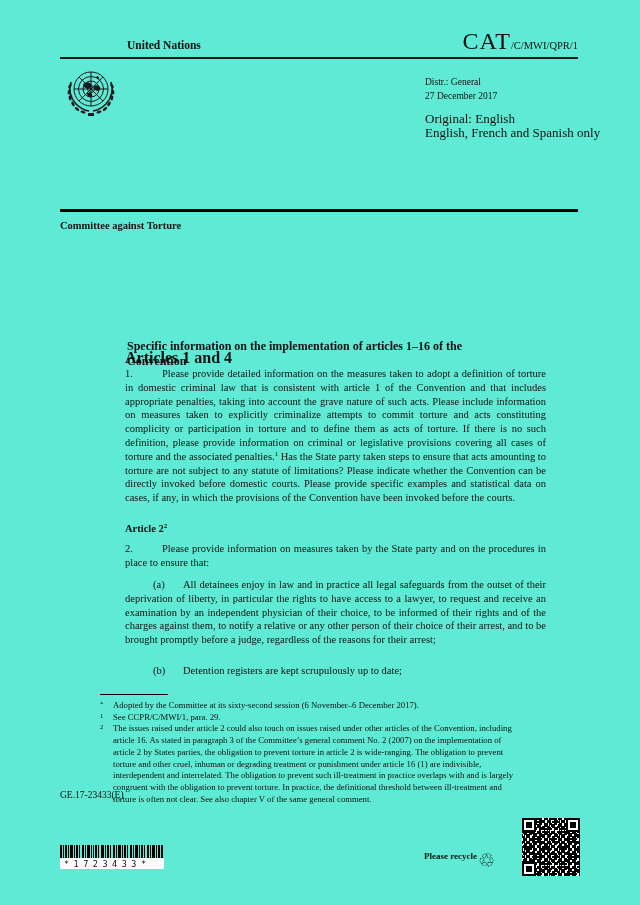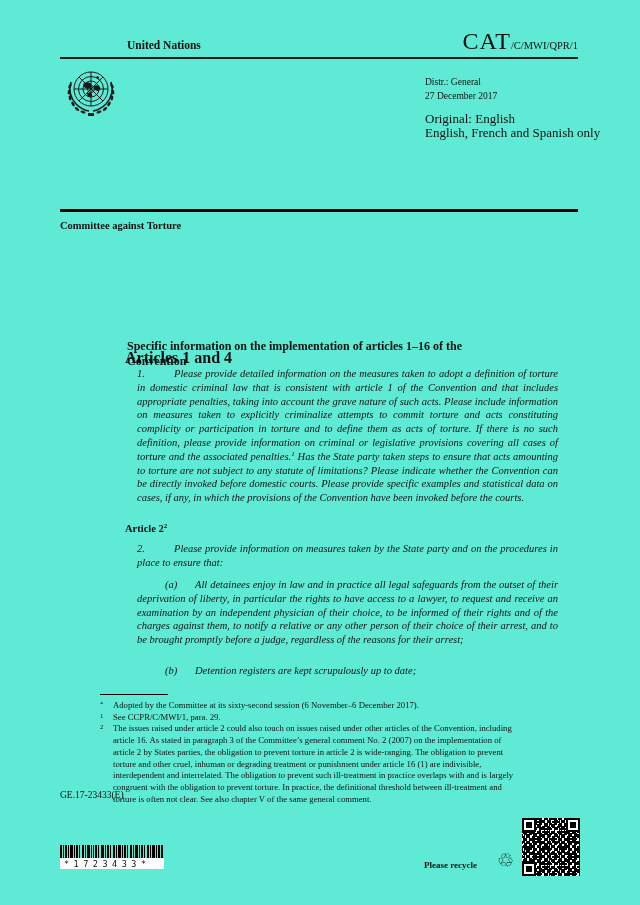--- a/index.html
+++ b/index.html
@@ -17,40 +17,40 @@
   .emblem{left:61px;top:62px;width:60px;height:60px;}
   .treaty{left:127px;top:64px;font-size:17px;font-weight:bold;line-height:21px;white-space:pre-line;}
   .distr{left:425px;top:76px;font-size:9.5px;line-height:13.5px;white-space:pre-line;}
   .orig{left:425px;top:112px;font-size:13px;line-height:13.5px;white-space:pre-line;}
   .rule-thick{left:60px;top:209px;width:518px;height:3px;background:#000;}
   .committee{left:60px;top:220px;font-size:10.5px;font-weight:bold;}
   .main-title{left:127px;top:248px;width:414px;font-size:15px;font-weight:bold;line-height:17.5px;}
   .main-title sup{font-size:9px;}
   .subtitle{left:127px;top:302px;width:368px;font-size:12px;font-weight:bold;line-height:14.5px;margin-top:37px;}
   .h-articles{left:125px;top:349px;font-size:16px;font-weight:bold;}
-  .body-par{left:137px;top:0;width:421px;font-size:10.5px;line-height:13.8px;text-align:justify;font-style:italic;}
+  .body-par{left:125px;top:0;width:421px;font-size:10.5px;line-height:13.8px;text-align:justify;}
   .p1{top:367px;}
   .h-art2{left:125px;top:523px;font-size:10.5px;font-weight:bold;}
   .p2{top:542px;}
   .ia{top:578px;text-indent:28px;}
   .ib{top:664px;text-indent:28px;}
   .pnum{display:inline-block;width:37px;text-indent:0;}
   .ilabel{display:inline-block;width:30px;text-indent:0;}
   sup{font-size:7px;line-height:0;}
   
   .fn-rule{left:100px;top:694px;width:68px;height:1px;background:#000;}
   .fnblock{left:100px;top:700px;width:416px;font-size:8.7px;line-height:11.7px;}
   .footnote{padding-left:13px;}
   .fn-marker{display:inline-block;width:13px;margin-left:-13px;font-size:6.8px;position:relative;top:-2px;}
   
   .ge{left:60px;top:790px;font-size:9.5px;}
   .barcode{left:60px;top:845px;width:106px;height:28px;}
   .barcode svg{display:block;}
   .bardigits{position:absolute;left:0;top:13px;width:104px;background:#fff;font-family:"DejaVu Sans Mono", monospace;font-size:8.5px;letter-spacing:4.5px;text-align:left;padding:1px 0 0 4px;box-sizing:border-box;}
-  .recycle{left:424px;top:851px;display:flex;align-items:flex-end;gap:20px;}
+  .recycle{left:424px;top:851px;display:flex;align-items:flex-start;gap:1px;}
   .recycle .lab{font-size:9px;font-weight:bold;}
   .recycle .glyph{font-family:"DejaVu Sans", sans-serif;font-size:19px;line-height:19px;}
   .qr{left:522px;top:818px;width:58px;height:58px;
       background:
         repeating-conic-gradient(#000 0 25%, rgba(0,0,0,0) 0 50%) 1px 2px/7px 7px,
         repeating-conic-gradient(#000 0 25%, #fff 0 50%) 0 0/5px 5px;
       }
   .finder{position:absolute;width:14px;height:14px;border:2px solid #000;background:#fff;box-sizing:border-box;}
   .finder .core{width:6px;height:6px;background:#000;margin:2px;}
   .f-tl{left:0;top:0;} .f-tr{right:0;top:0;} .f-bl{left:0;bottom:0;}

